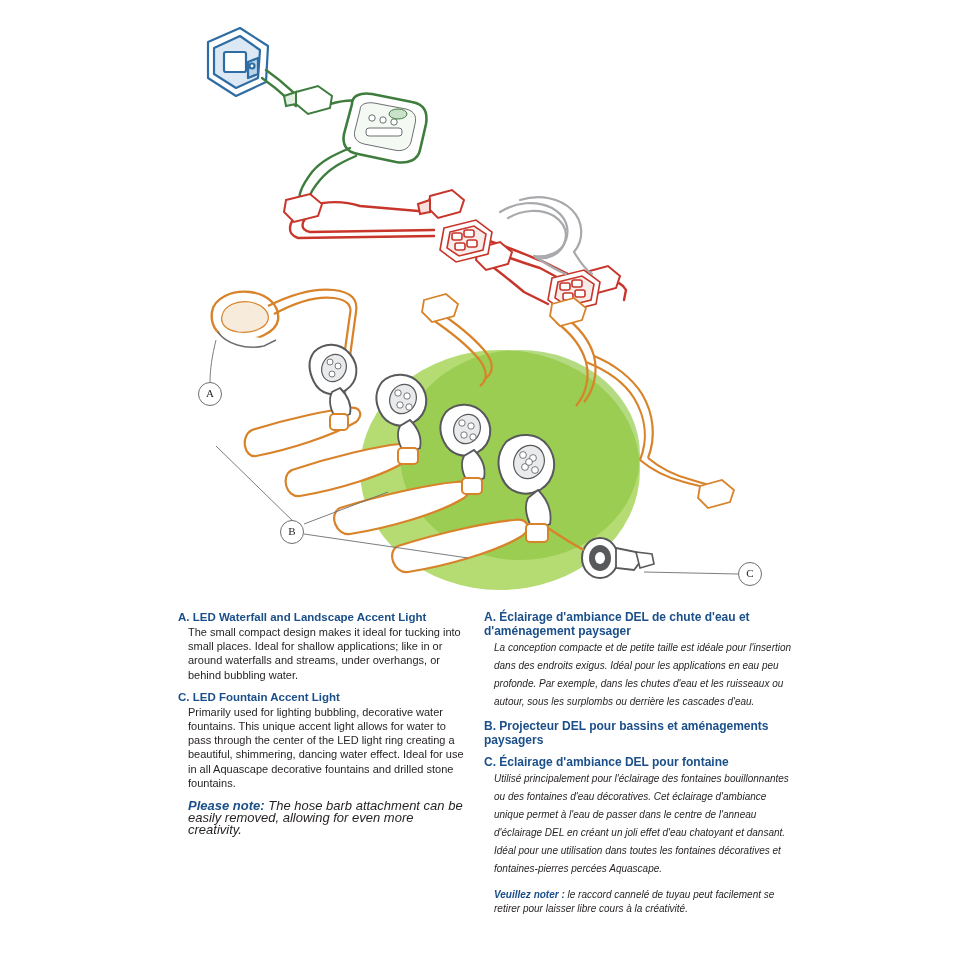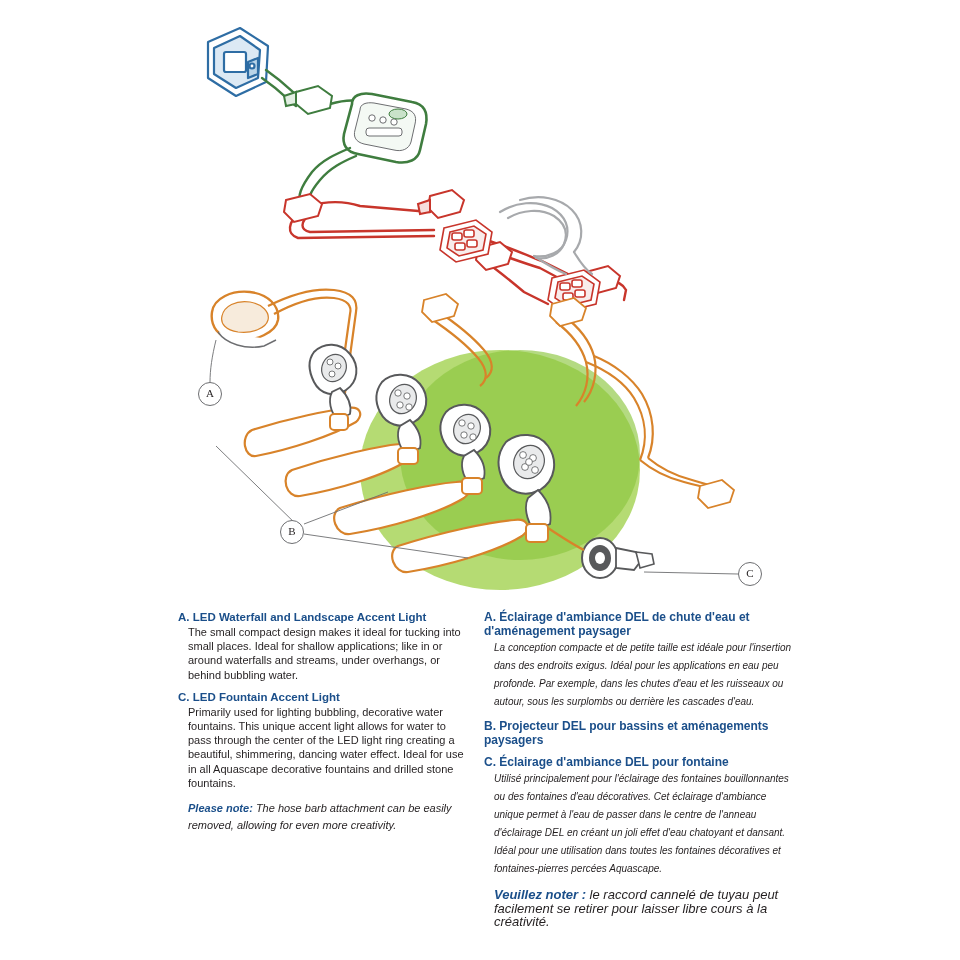--- a/index.html
+++ b/index.html
@@ -79,31 +79,31 @@
     line-height: 14.2px;
     color: #231f20;
     padding-left: 10px;
   }
   .col-fr .item-title { font-size: 12px; }
   .col-fr .item-body { font-size: 10px; line-height: 18px; font-style: italic; }
 
   .note {
     padding-left: 10px;
     margin-top: 10px;
-    font-size: 11px;
-    line-height: 17px;
+    font-size: 13px;
+    line-height: 12px;
     font-style: italic;
     color: #231f20;
   }
   .note .note-lead {
     color: #1b4f8a;
     font-weight: bold;
     font-style: italic;
   }
-  .col-fr .note { font-size: 13px; line-height: 13.6px; }
+  .col-fr .note { font-size: 10px; line-height: 13.6px; }
 </style>
 </head>
 <body>
 
 <div class="page">
 
   <div class="diagram">
     <svg width="960" height="600" viewBox="0 0 960 600" xmlns="http://www.w3.org/2000/svg">
 
       <g>

